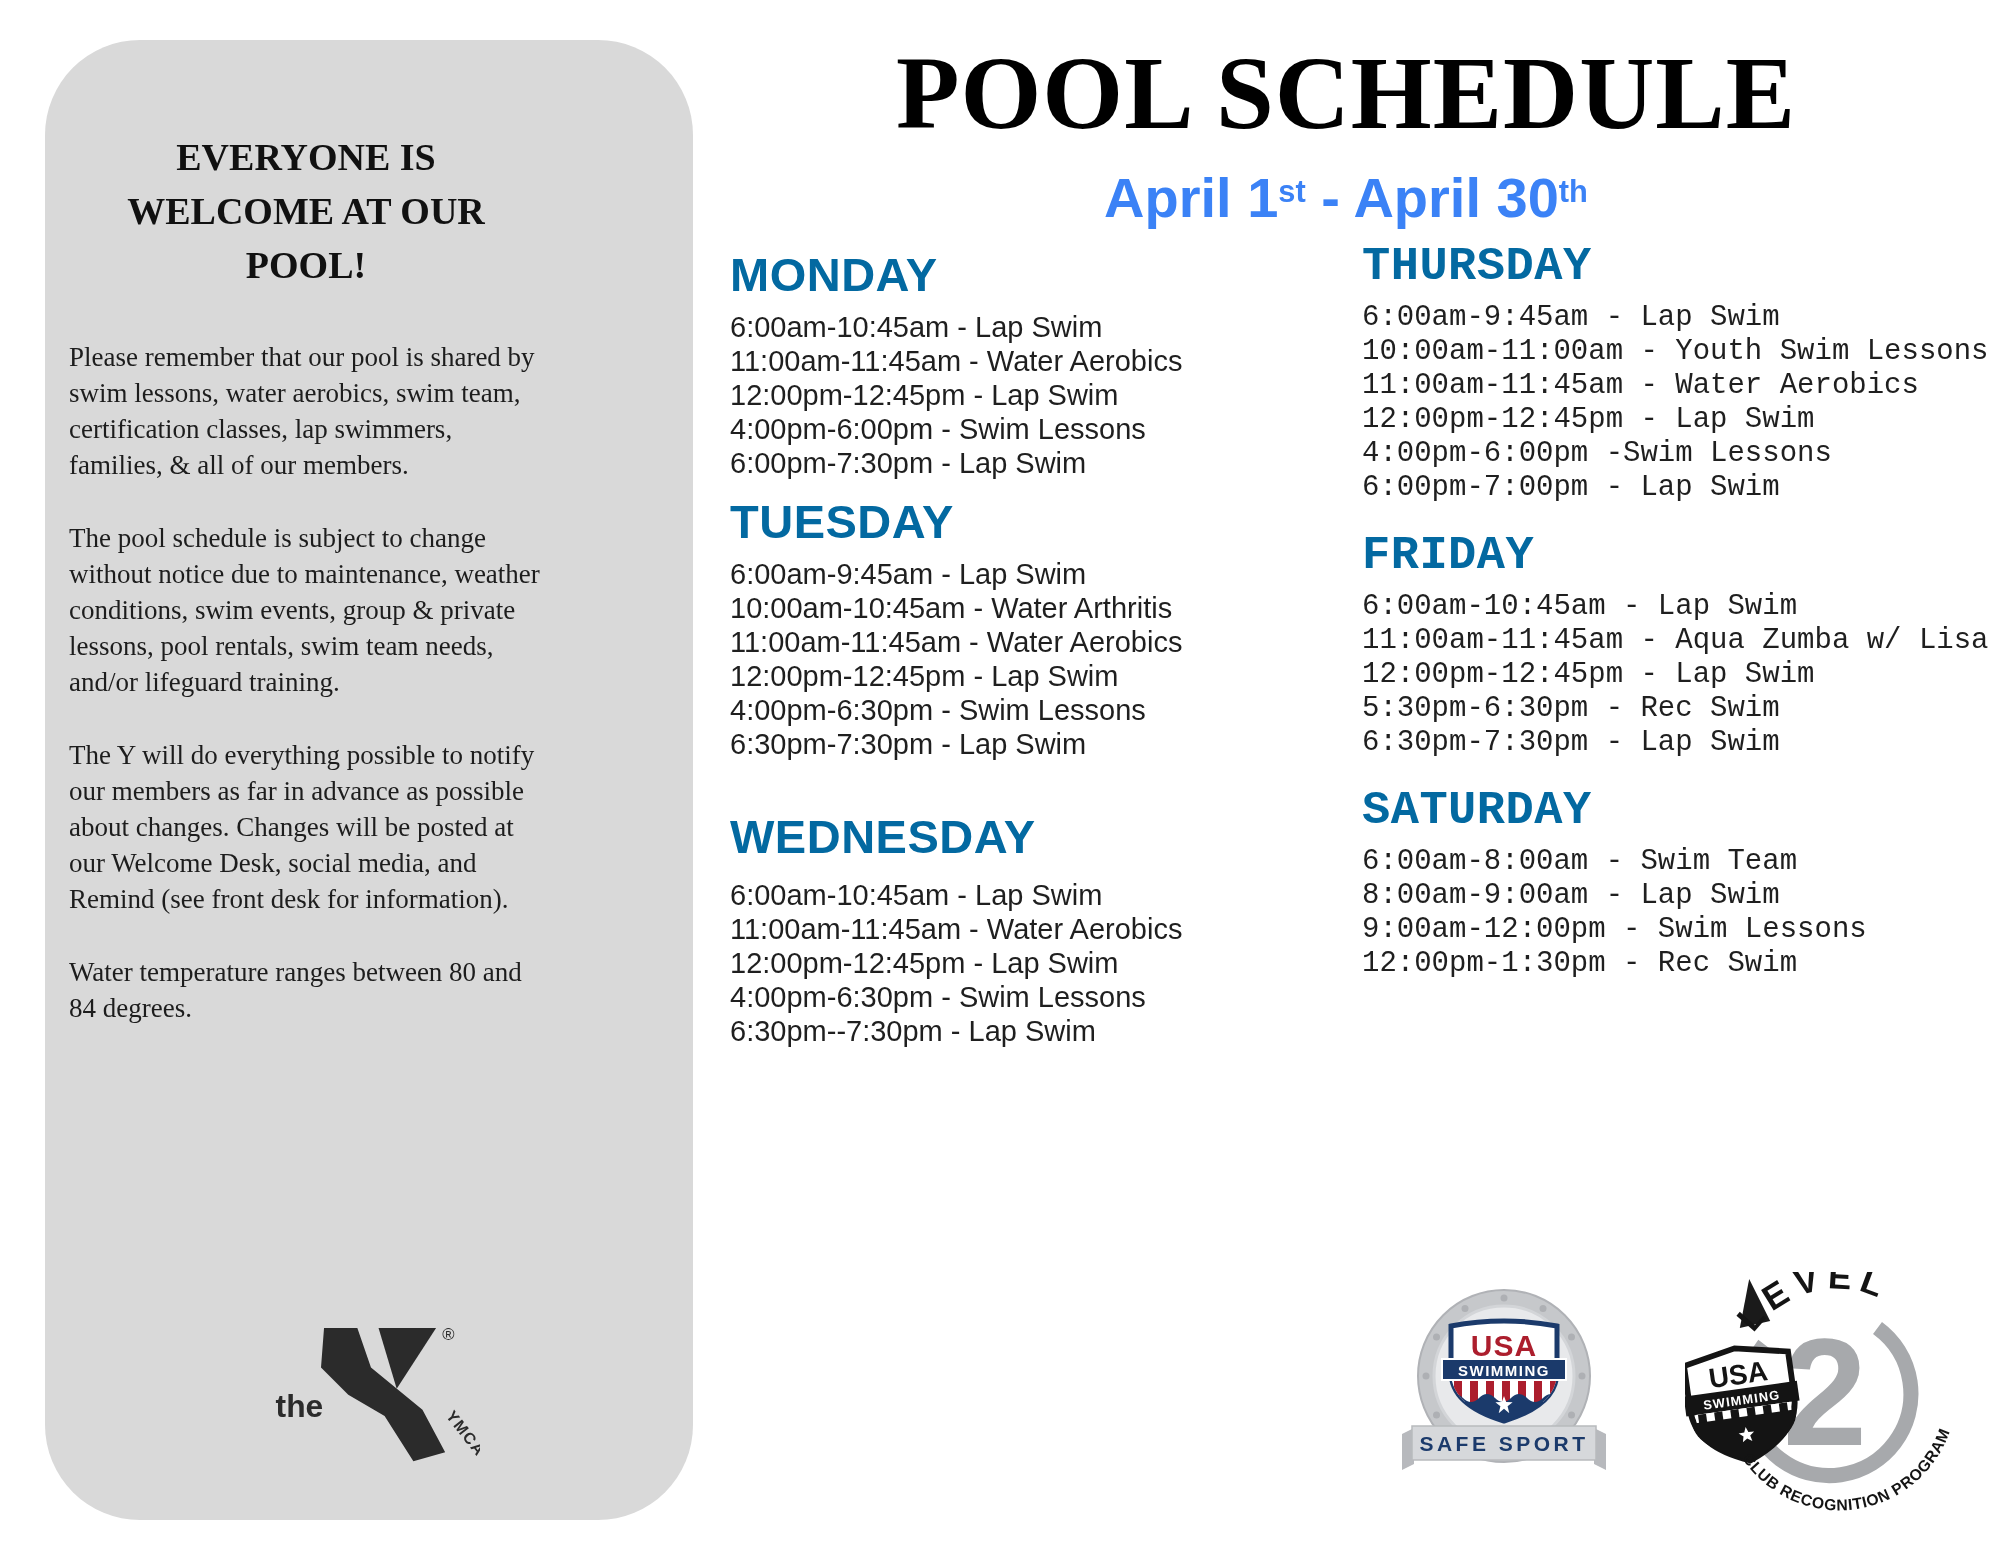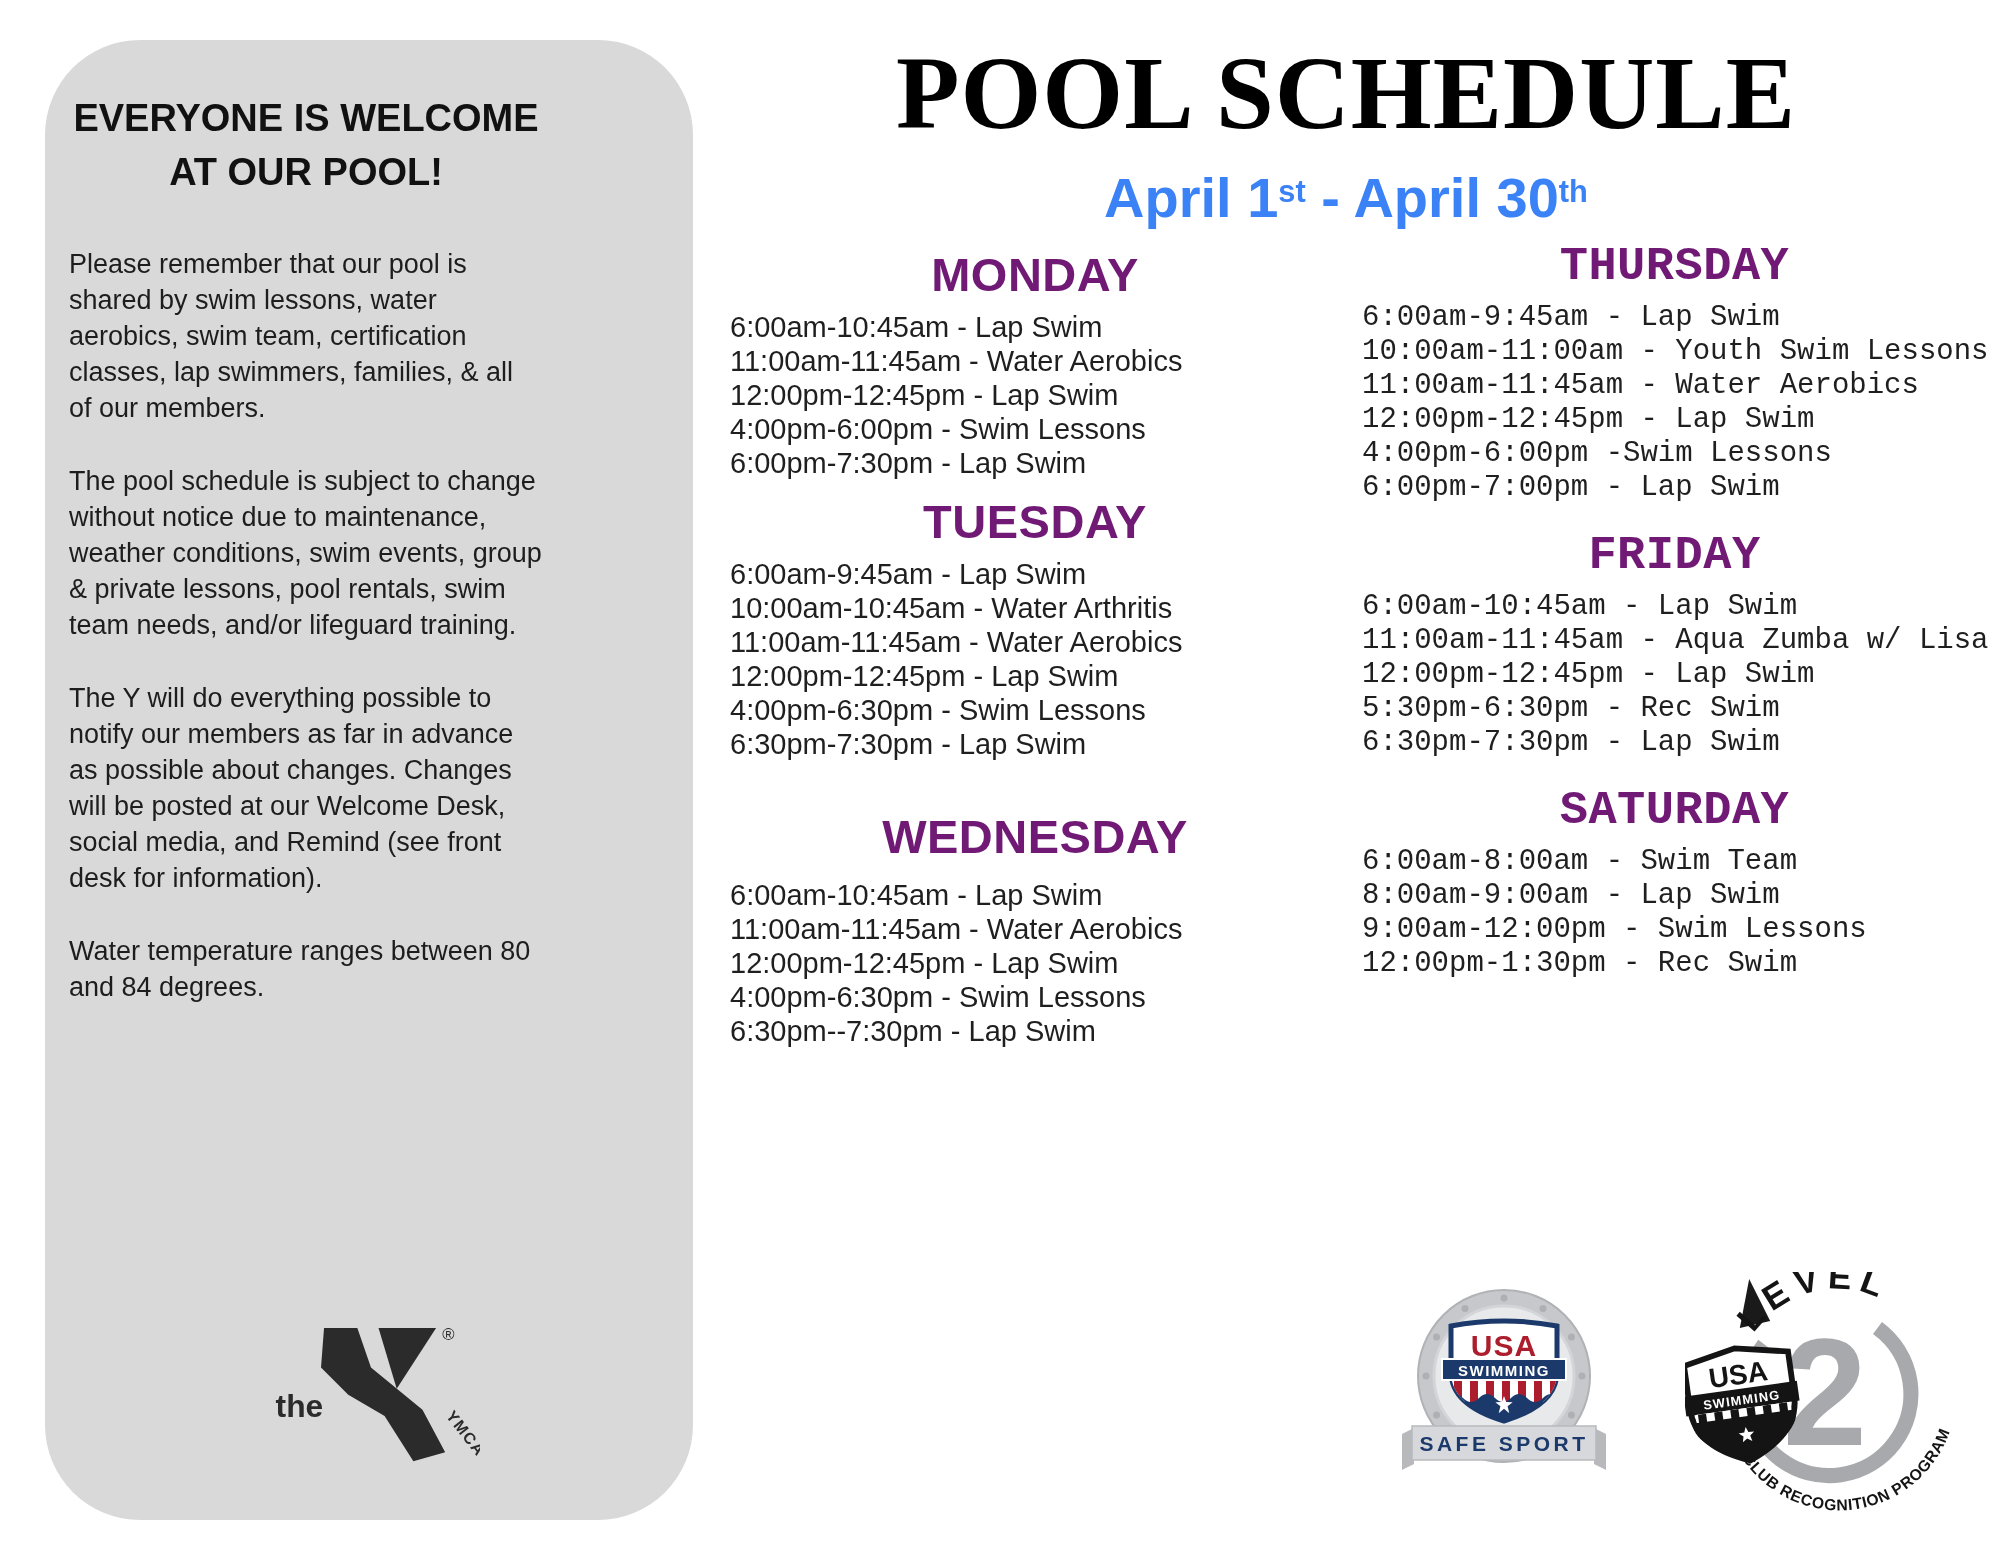--- a/index.html
+++ b/index.html
@@ -6,21 +6,21 @@
   body{
     width:1999px;height:1545px;position:relative;overflow:hidden;
     background:#ffffff;color:#1a1a1a;
     font-family:"Liberation Sans",sans-serif;
   }
   
   .sidebar{
     position:absolute;left:45px;top:40px;width:648px;height:1480px;
     background:#d9d9d9;border-radius:95px;
   }
-  .sidebar-inner{padding:52px 150px 0 24px;}
+  .sidebar-inner{padding:91px 150px 0 24px;font-family:Liberation Serif, serif;}
   .welcome-heading{
     font-size:38px;font-weight:700;line-height:1.42;text-align:center;
     margin:0 0 46px;color:#111;
   }
   .sidebar p{
     font-size:27px;line-height:36px;margin:0 0 37px;color:#1d1d1d;
   }
   .ymca-logo{position:absolute;left:170px;top:1282px;width:265px;}
   
   .main-header{position:absolute;left:693px;top:0;width:1306px;text-align:center;}
@@ -31,21 +31,21 @@
   .date-range{font-size:56px;font-weight:700;color:#3b82f6;margin-top:18px;}
   .date-range sup{font-size:0.55em;vertical-align:0.5em;}
   
   .col{position:absolute;}
   .col-left{left:730px;top:247px;width:610px;}
   .col-right{left:1362px;top:240px;width:625px;font-family:Liberation Mono, monospace;}
   .day{margin-bottom:14px;}
   .col-right .day{margin-bottom:24px;}
   .day.gap-lg{margin-bottom:48px;}
   .day h3{
-    font-size:47px;font-weight:700;margin:0 0 8px;color:#701a75;letter-spacing:0.5px;text-align:center;
+    font-size:47px;font-weight:700;margin:0 0 8px;color:#0369a1;letter-spacing:0.5px;
   }
   .day.pad-head h3{margin-bottom:14px;}
   .entry{font-size:29px;line-height:34px;color:#1f1f1f;white-space:nowrap;}
   
   .badge{position:absolute;}
   .badge-safesport{left:1398px;top:1288px;width:212px;}
   .badge-level2{left:1685px;top:1272px;width:280px;}
   svg text{font-family:"Liberation Sans",sans-serif;}
 </style>
 </head>

